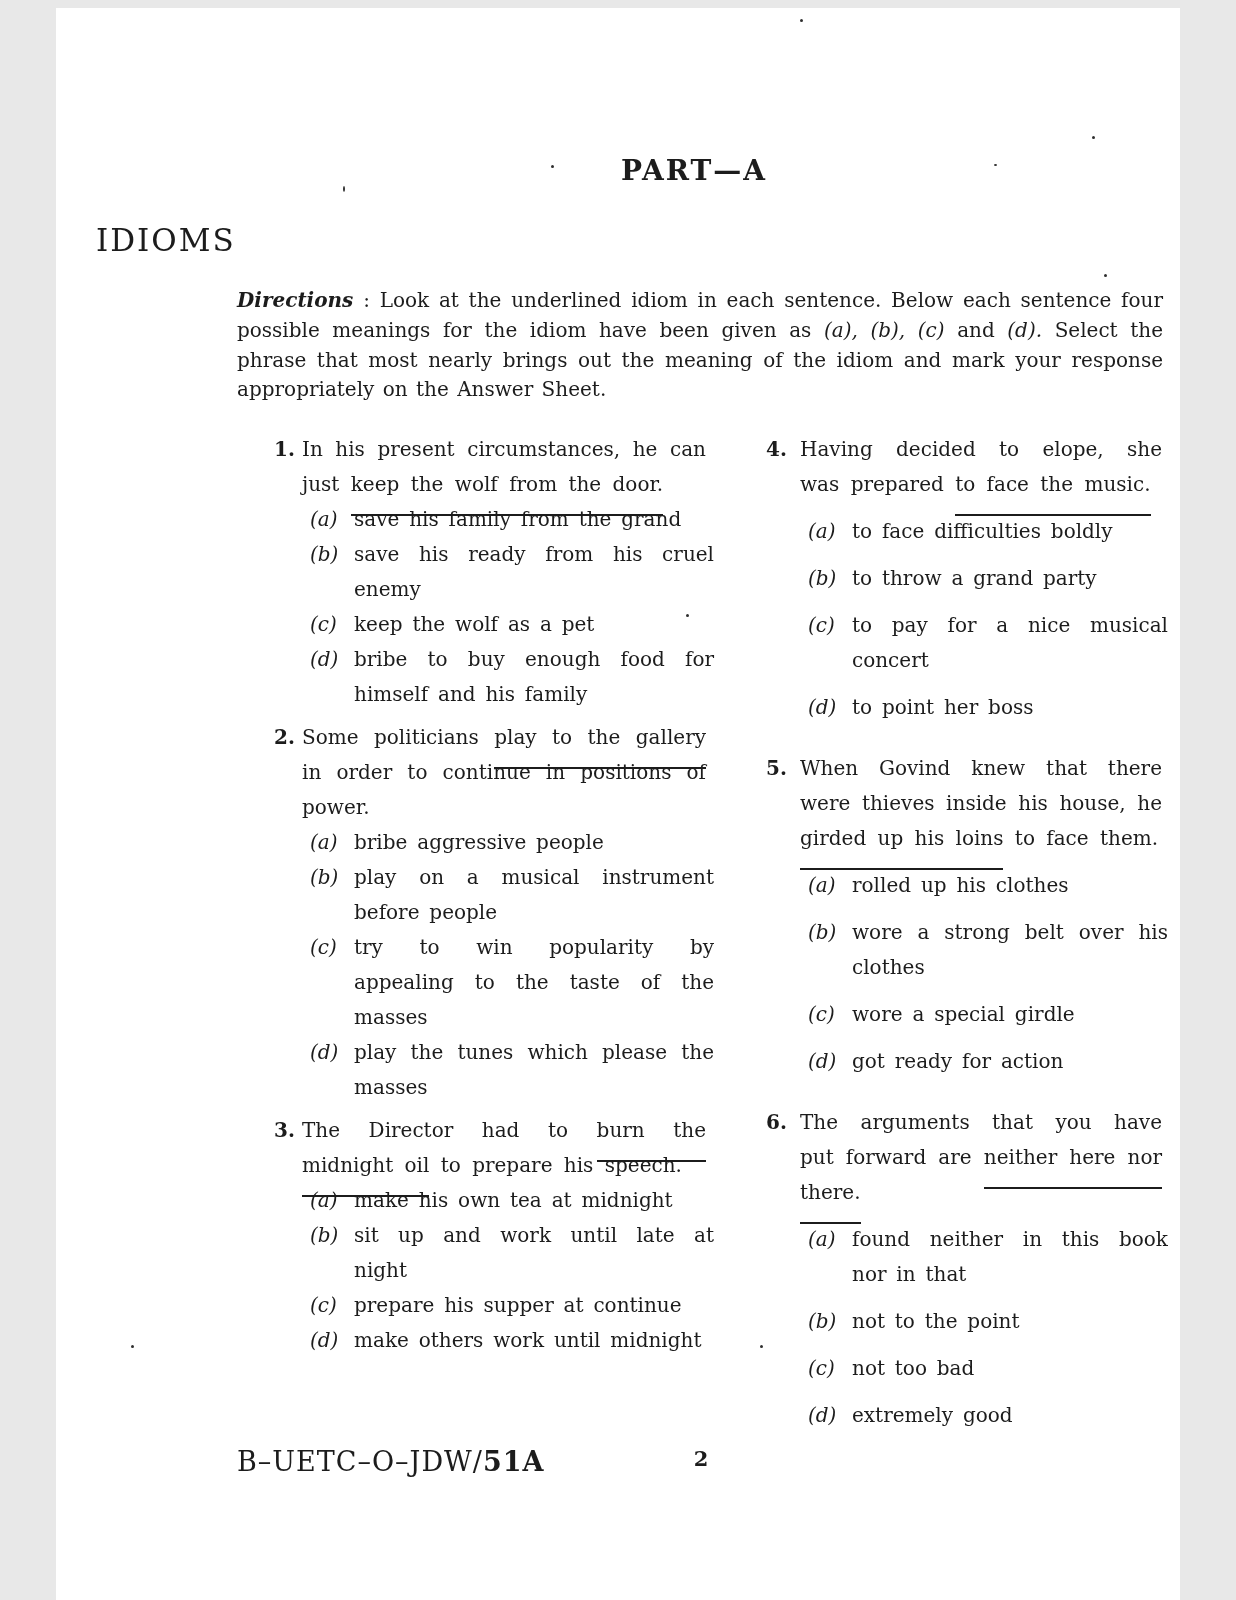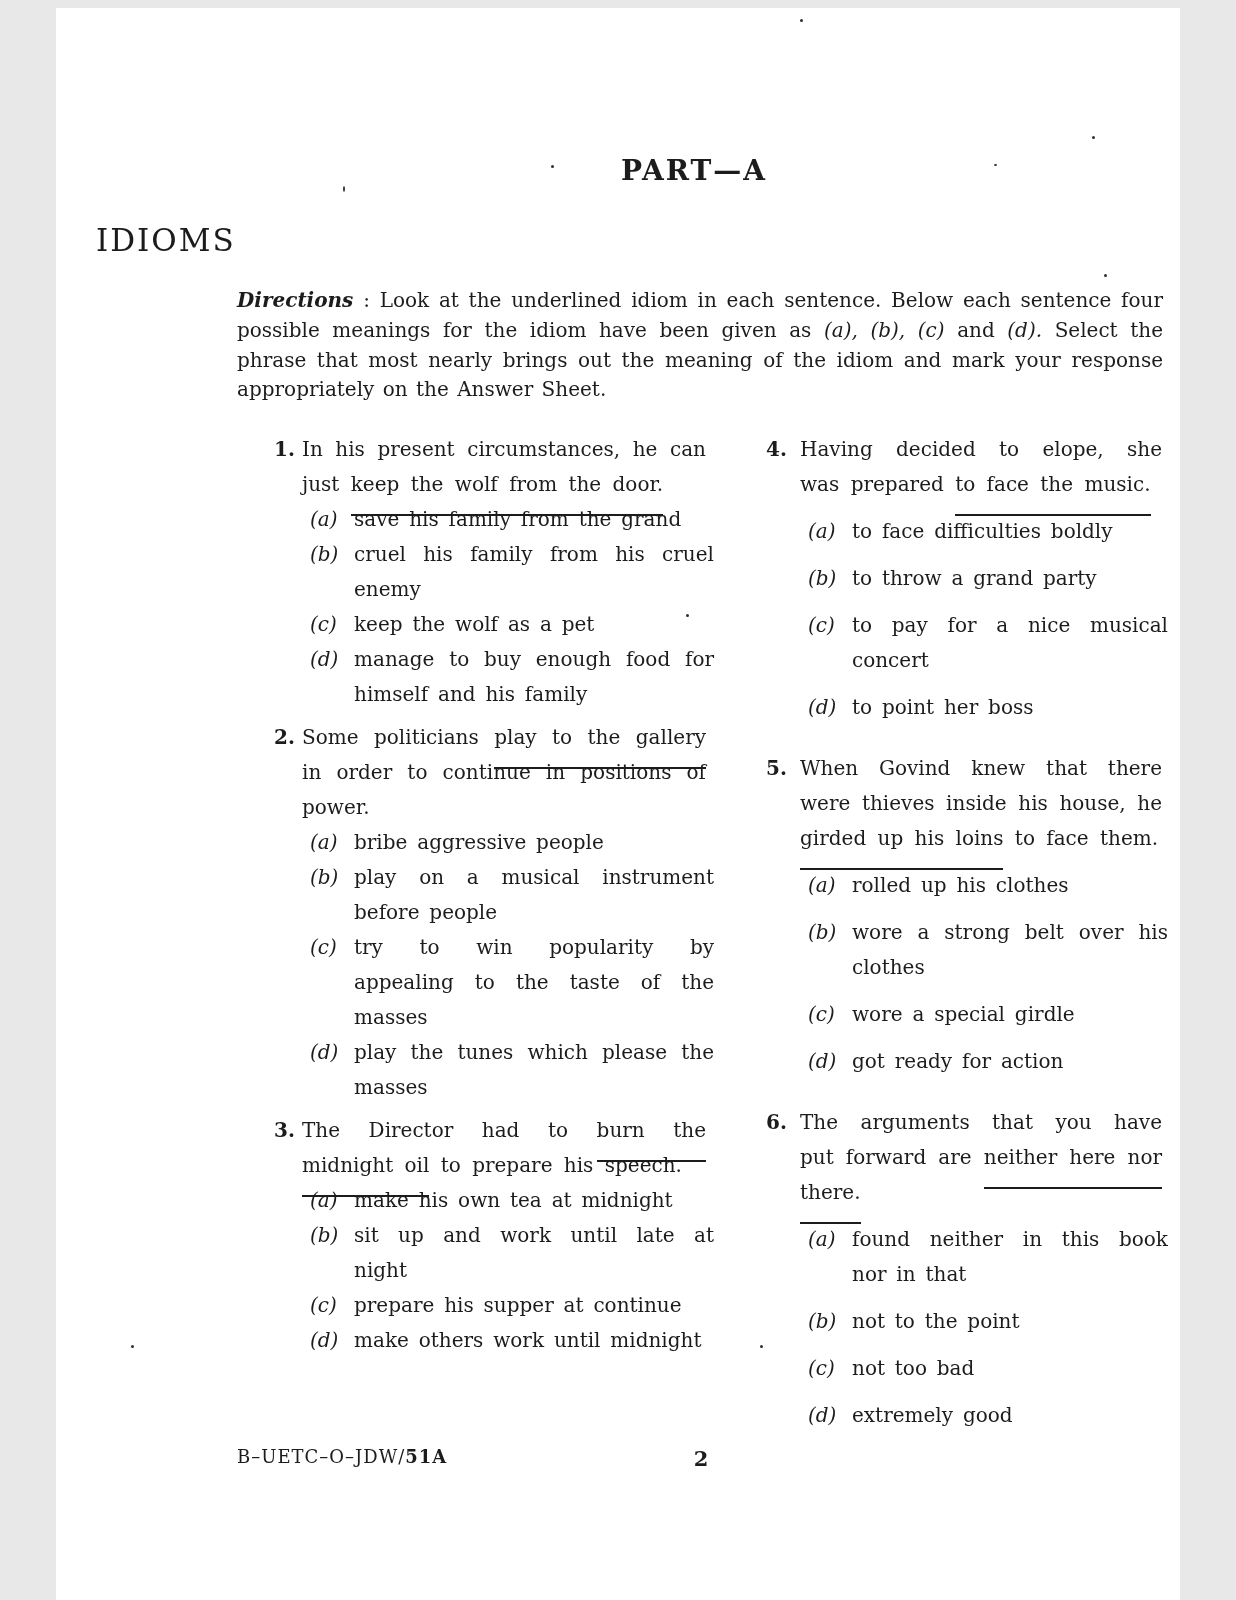--- a/index.html
+++ b/index.html
@@ -37,21 +37,21 @@
   .qbody{flex:1;min-width:0;}
   .stem{text-align:justify;word-spacing:5px;}
   .col-left .stem{max-width:404px;}
   .col-right .stem{max-width:362px;}
   .u{border-bottom:2.5px solid #1c1c1c;padding-bottom:18px;}
   .opts{margin-left:8px;}
   .opt{display:flex;}
   .col-right .opt{margin-top:12px;}
   .optlabel{flex:0 0 44px;font-style:italic;}
   .opttext{flex:1;text-align:justify;word-spacing:3.5px;min-width:0;}
-  .footer-code{position:absolute;left:181px;top:1438px;font-size:18px;letter-spacing:1px;}
+  .footer-code{position:absolute;left:181px;top:1438px;font-size:27px;letter-spacing:1px;}
   .footer-bold{font-weight:bold;}
   .page-num{position:absolute;left:600px;top:1438px;width:90px;text-align:center;
     font-weight:bold;font-size:21px;}
   .speck{position:absolute;background:#2f2f2f;border-radius:50%;}
   .mark{position:absolute;color:#222;font-size:18px;line-height:18px;}
 </style>
 </head>
 <body>
 
 <div class="page">
@@ -67,29 +67,29 @@
       <div class="qnum">1.</div>
       <div class="qbody">
         <div class="stem"><span>In his present circumstances, he can just </span><span class="u">keep the wolf from the door.</span><span></span></div>
         <div class="opts">
           <div class="opt">
             <span class="optlabel">(a)</span>
             <span class="opttext">save his family from the grand</span>
             </div>
           <div class="opt">
             <span class="optlabel">(b)</span>
-            <span class="opttext">cruel his family from his cruel enemy</span>
+            <span class="opttext">save his ready from his cruel enemy</span>
             </div>
           <div class="opt">
             <span class="optlabel">(c)</span>
             <span class="opttext">keep the wolf as a pet</span>
             </div>
           <div class="opt">
             <span class="optlabel">(d)</span>
-            <span class="opttext">manage to buy enough food for himself and his family</span>
+            <span class="opttext">bribe to buy enough food for himself and his family</span>
             </div>
         </div>
       </div>
     </div>
 
     <div class="q">
       <div class="qnum">2.</div>
       <div class="qbody">
         <div class="stem"><span>Some politicians </span><span class="u">play to the gallery</span><span> in order to continue in positions of power.</span></div>
         <div class="opts">

